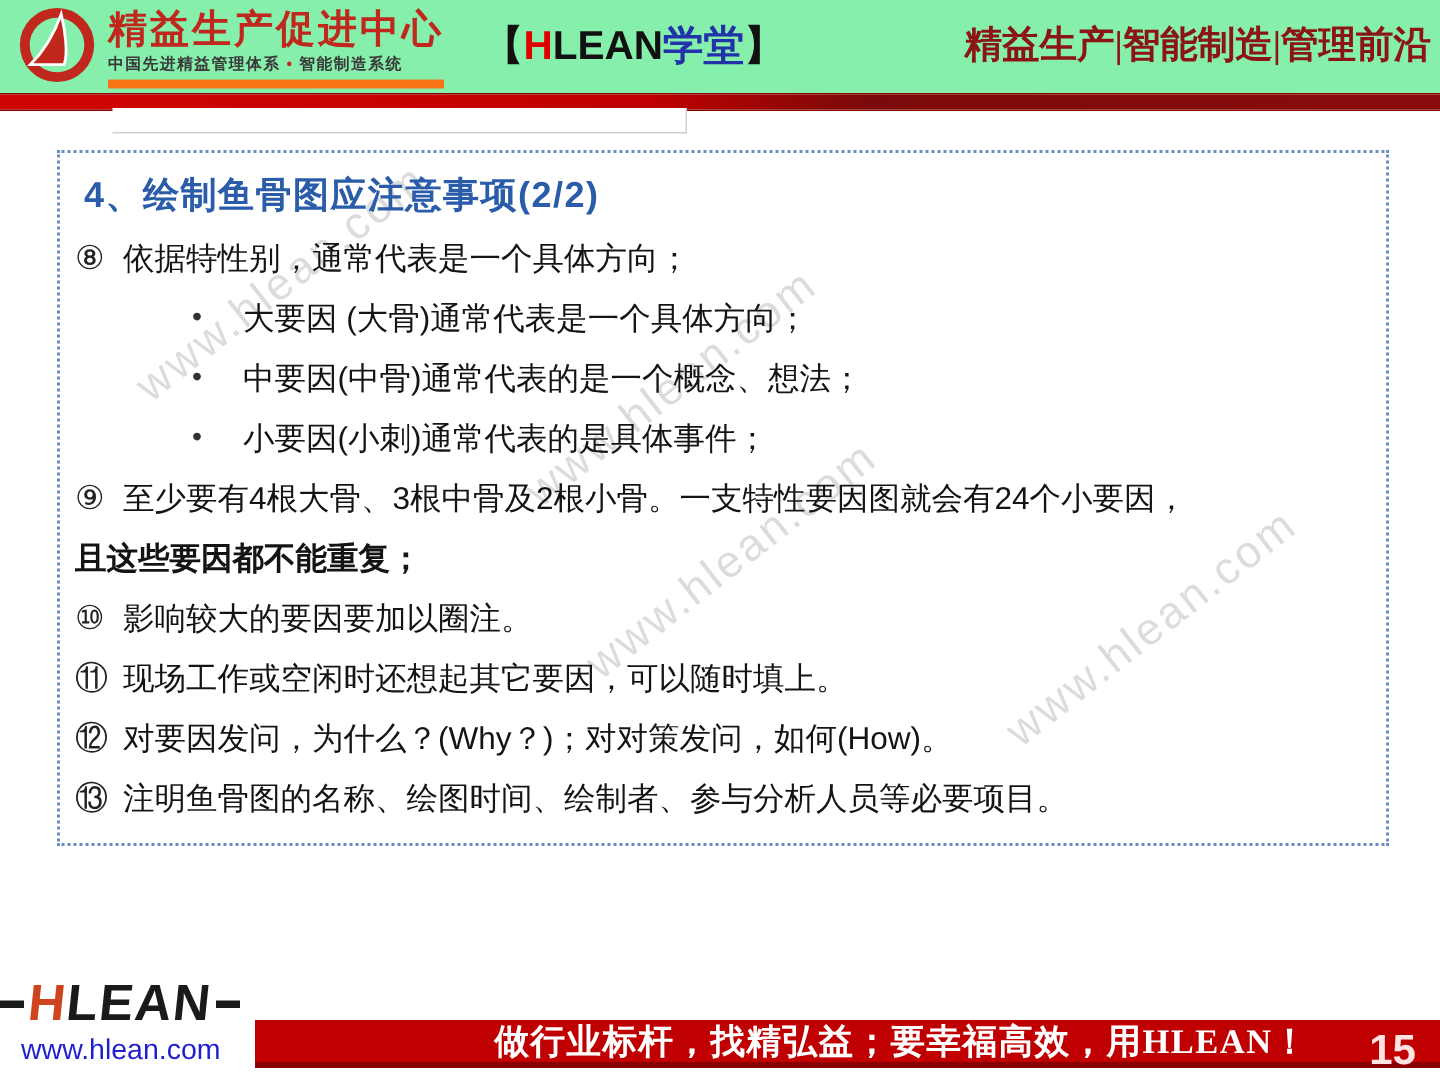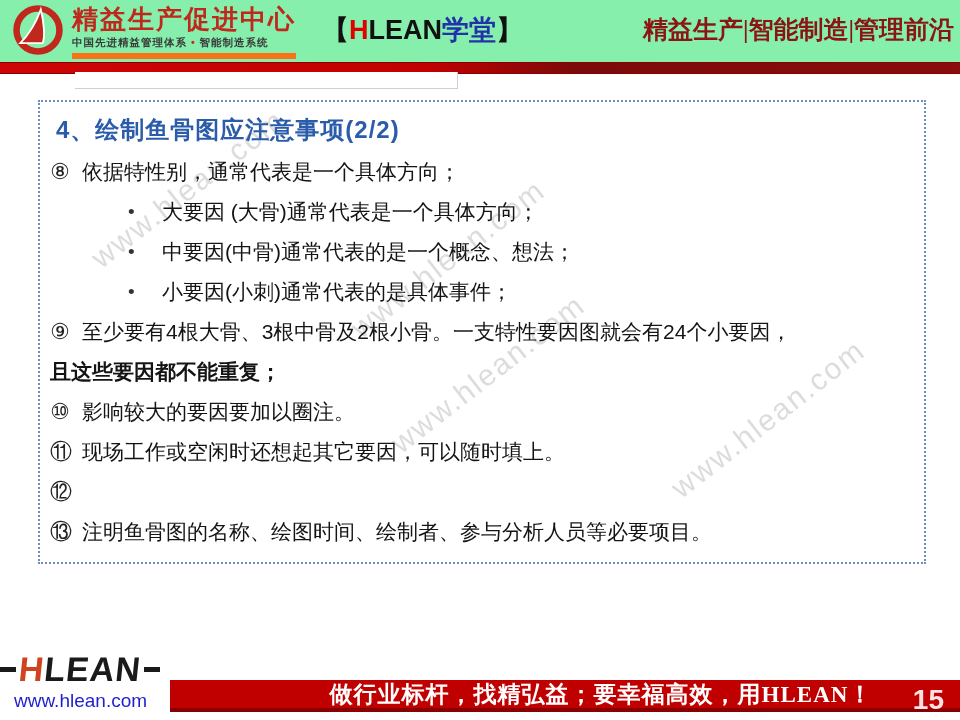--- a/index.html
+++ b/index.html
@@ -120,20 +120,21 @@
         <div class="row">
           <span class="marker">⑩</span>
           <span class="text">影响较大的要因要加以圈注。</span>
         </div>
         <div class="row">
           <span class="marker">⑪</span>
           <span class="text">现场工作或空闲时还想起其它要因，可以随时填上。</span>
         </div>
         <div class="row">
           <span class="marker">⑫</span>
+          <span class="text">对要因发问，为什么？(Why？)；对对策发问，如何(How)。</span>
         </div>
         <div class="row">
           <span class="marker">⑬</span>
           <span class="text">注明鱼骨图的名称、绘图时间、绘制者、参与分析人员等必要项目。</span>
         </div>
       </div>
   </div>
 
   <div class="footer-logo">
     <div class="word">

